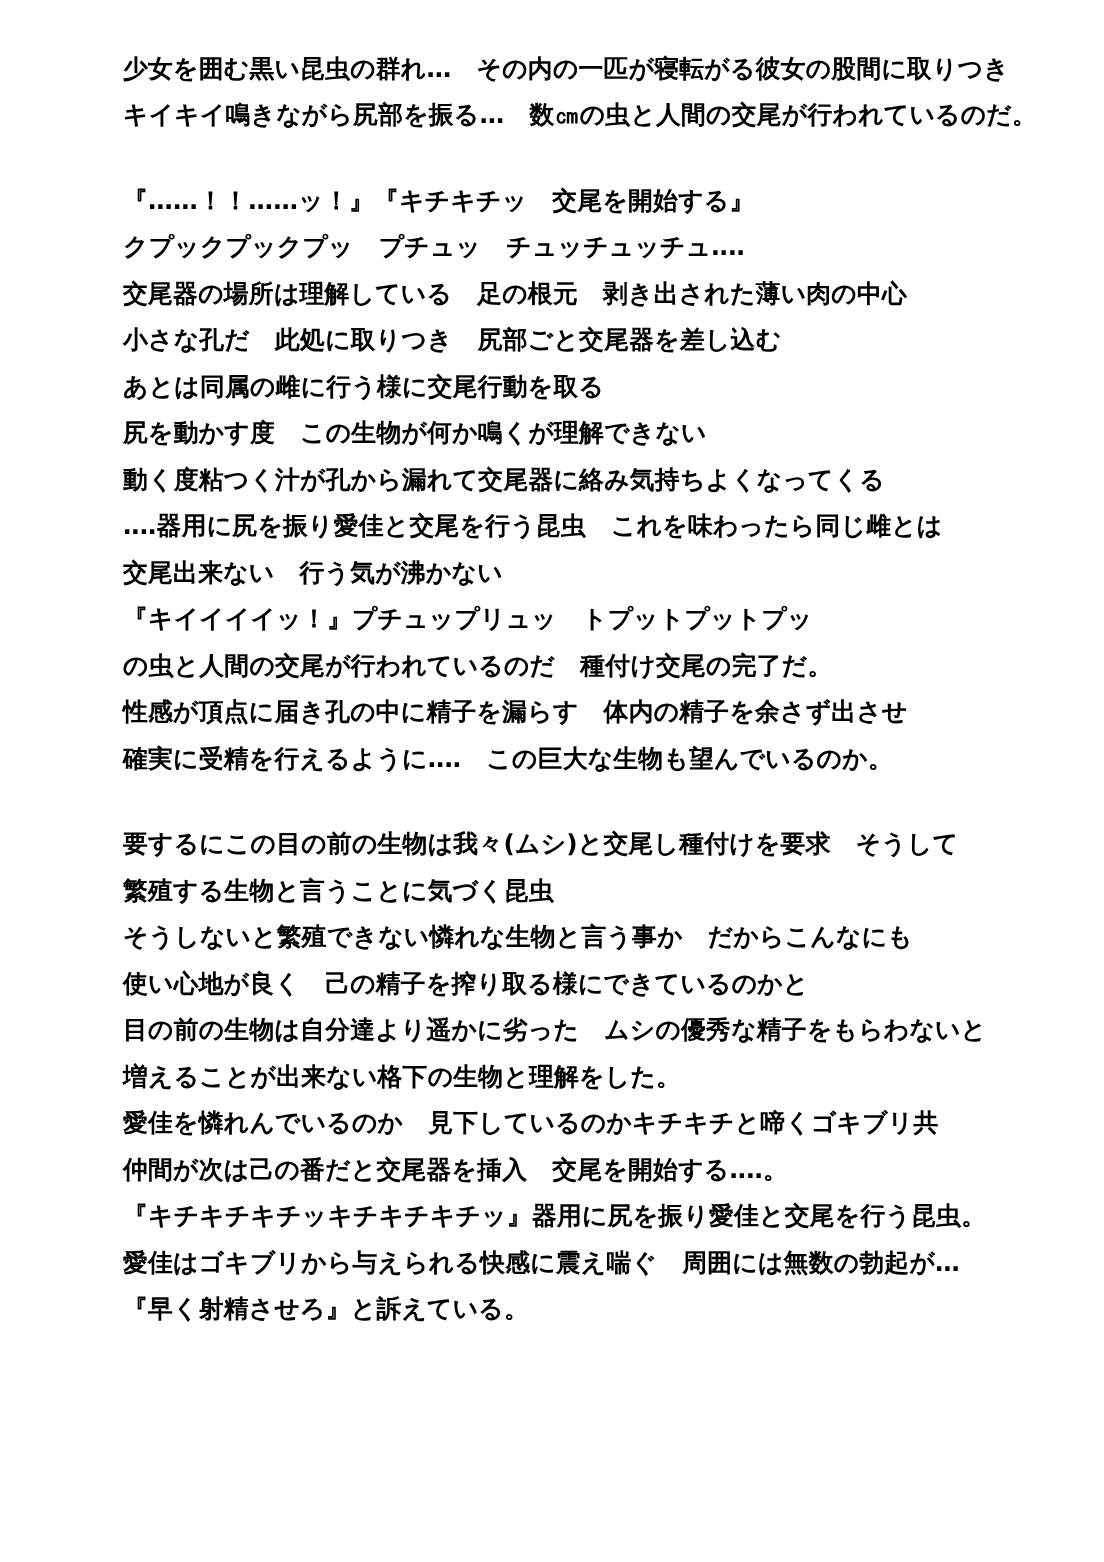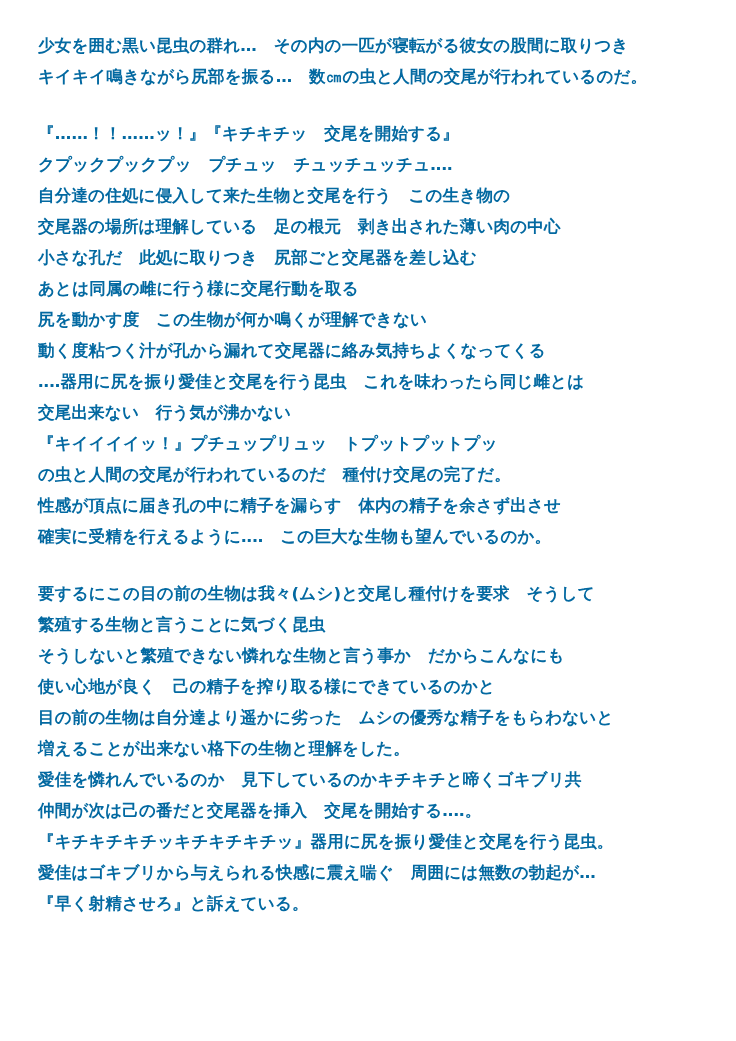--- a/index.html
+++ b/index.html
@@ -23,41 +23,41 @@
   }
   .block {
     margin: 0 0 0 0;
   }
   .line {
     font-size: 16.5px;
     line-height: 31px;
     font-weight: 700;
     letter-spacing: 0.2px;
     white-space: pre-wrap;
-    color: #0369a1;
+    color: #000000;
+    margin-left: 44px;
   }
   .block-intro .line { font-size: 16.5px; }
   .spacer-lg { height: 26px; }
 </style>
 </head>
 <body>
 
 <div class="page">
 
   <div class="block block-intro">
     <div class="line">少女を囲む黒い昆虫の群れ…　その内の一匹が寝転がる彼女の股間に取りつき</div>
     <div class="line">キイキイ鳴きながら尻部を振る…　数㎝の虫と人間の交尾が行われているのだ。</div>
   </div>
 
   <div class="spacer-lg"></div>
 
   <div class="block block-main">
     <div class="line">『……！！……ッ！』『キチキチッ　交尾を開始する』</div>
     <div class="line">クプックプックプッ　プチュッ　チュッチュッチュ‥‥</div>
-    <div class="line">自分達の住処に侵入して来た生物と交尾を行う　この生き物の</div>
     <div class="line">交尾器の場所は理解している　足の根元　剥き出された薄い肉の中心</div>
     <div class="line">小さな孔だ　此処に取りつき　尻部ごと交尾器を差し込む</div>
     <div class="line">あとは同属の雌に行う様に交尾行動を取る</div>
     <div class="line">尻を動かす度　この生物が何か鳴くが理解できない</div>
     <div class="line">動く度粘つく汁が孔から漏れて交尾器に絡み気持ちよくなってくる</div>
     <div class="line">‥‥器用に尻を振り愛佳と交尾を行う昆虫　これを味わったら同じ雌とは</div>
     <div class="line">交尾出来ない　行う気が沸かない</div>
     <div class="line">『キイイイイッ！』プチュップリュッ　トプットプットプッ</div>
     <div class="line">の虫と人間の交尾が行われているのだ　種付け交尾の完了だ。</div>
     <div class="line">性感が頂点に届き孔の中に精子を漏らす　体内の精子を余さず出させ</div>

